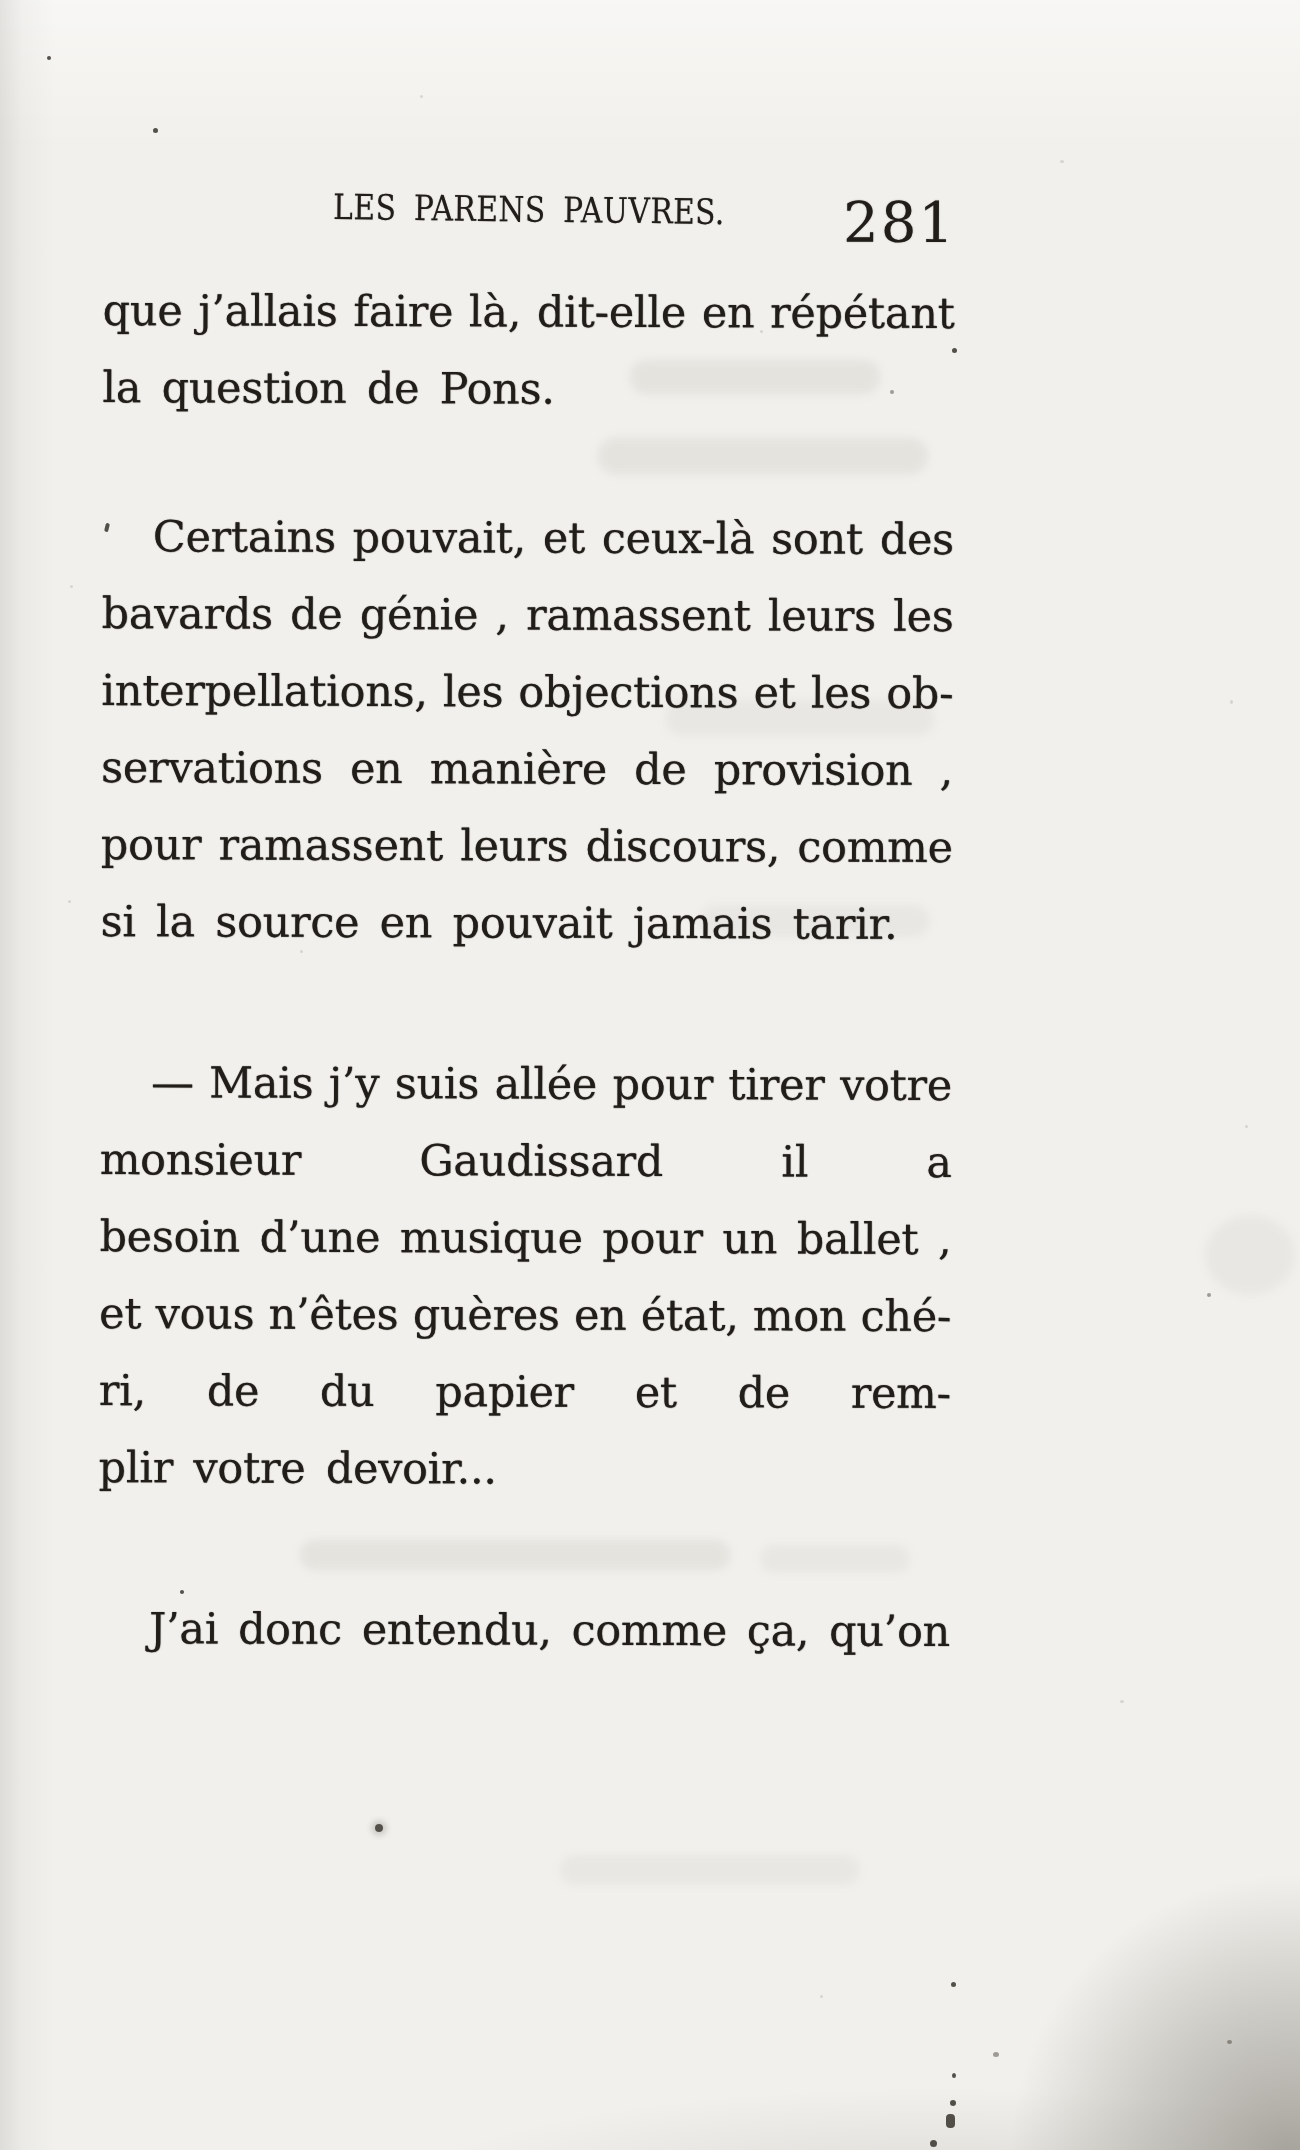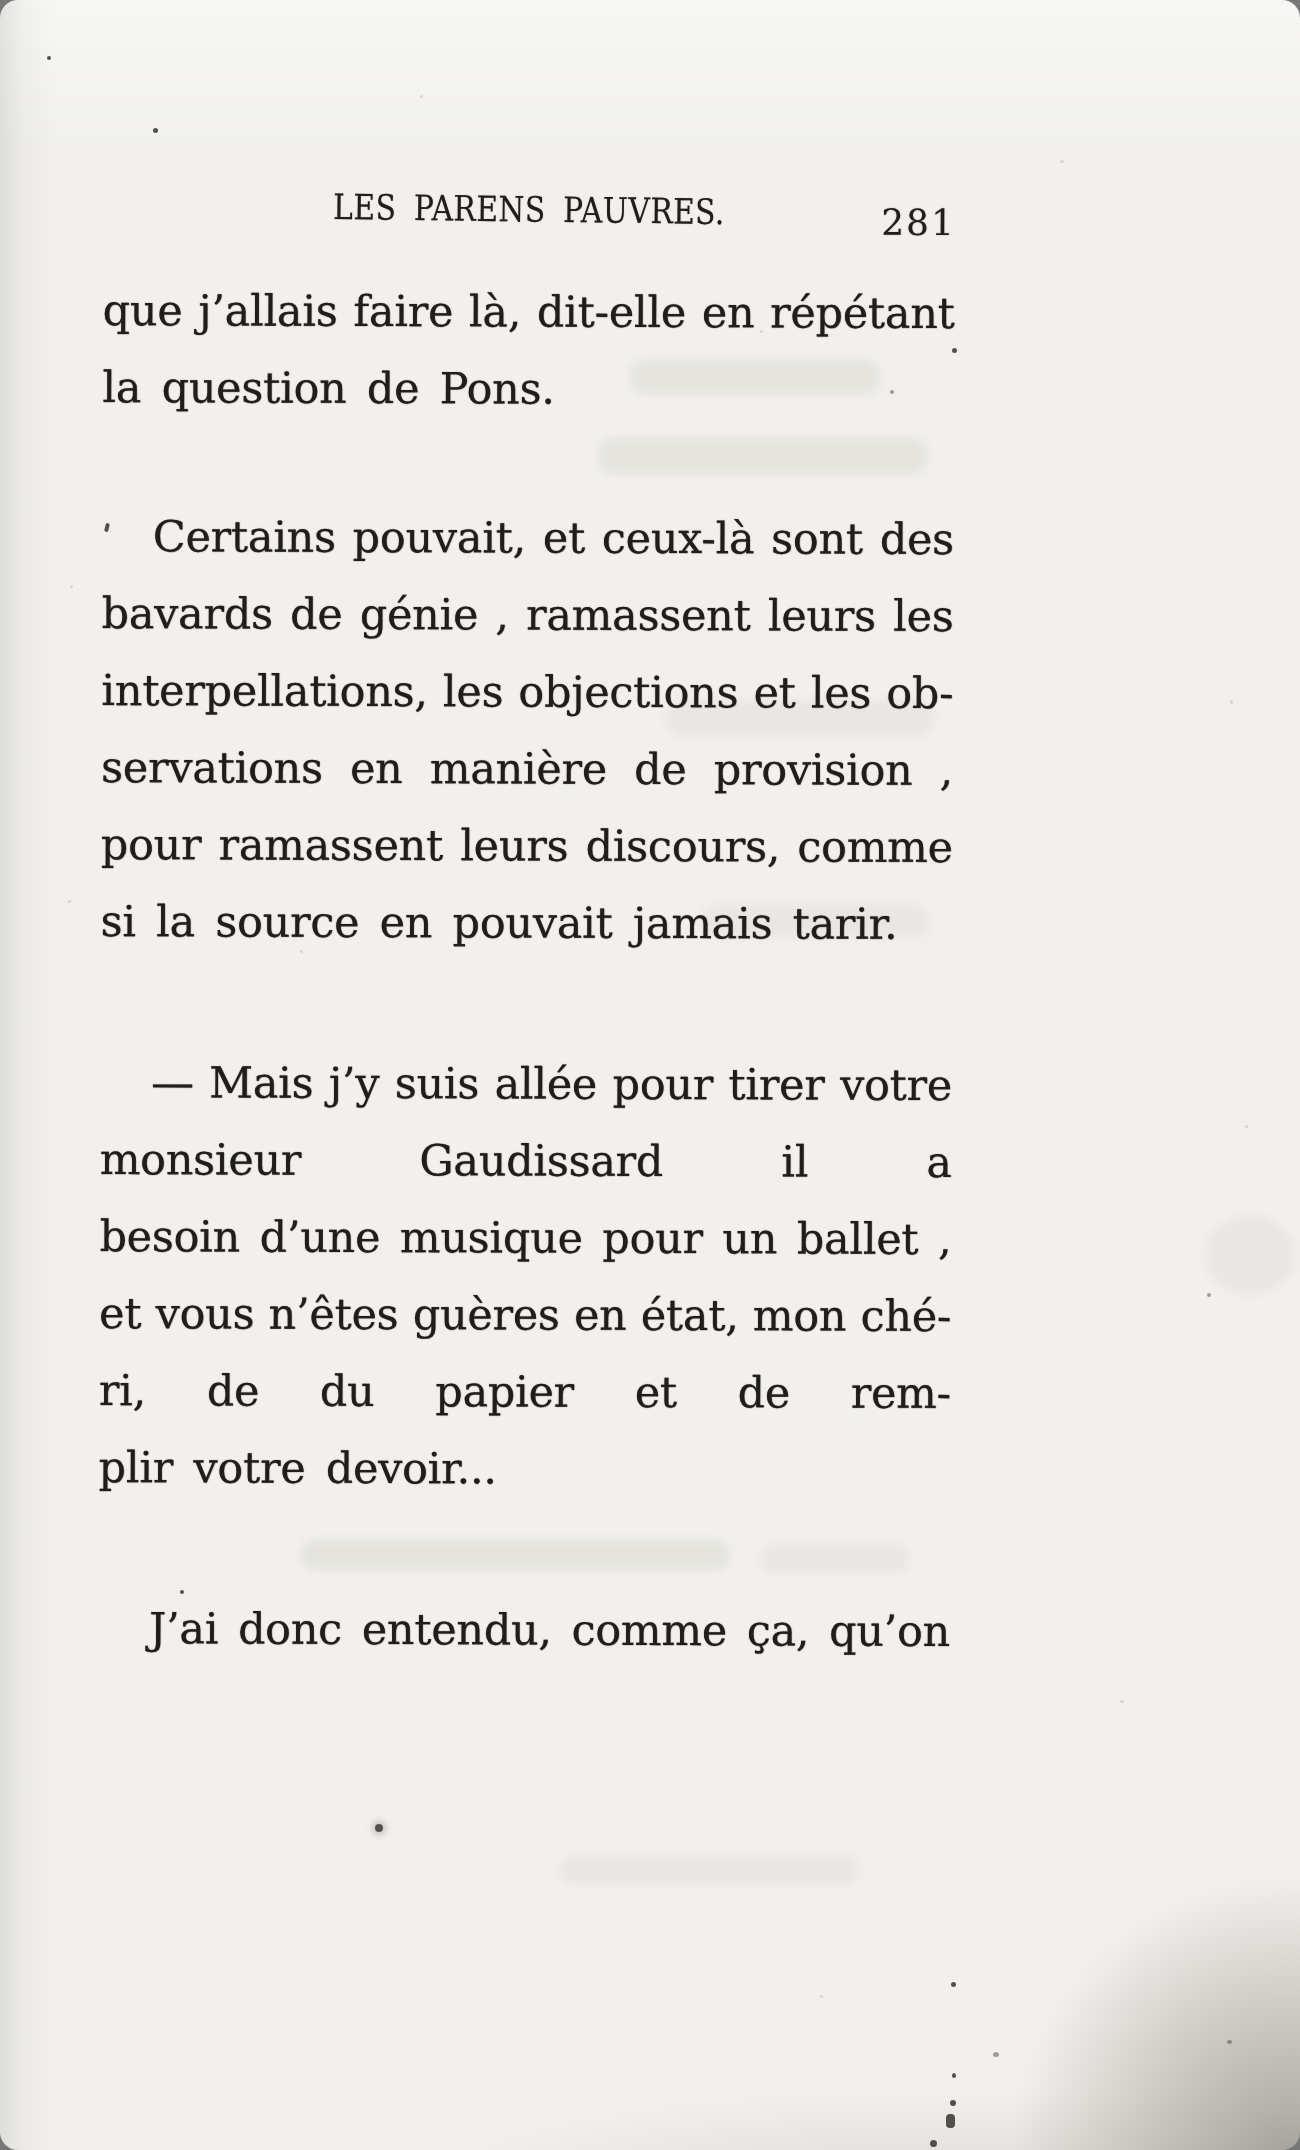--- a/index.html
+++ b/index.html
@@ -8,36 +8,35 @@
     width:1300px;height:2150px;
     overflow:hidden;
     background:
       radial-gradient(circle 280px at 1290px 2155px, rgba(108,104,94,0.55), rgba(108,104,94,0.26) 55%, rgba(108,104,94,0) 100%),
       radial-gradient(ellipse 760px 150px at 72% 102%, rgba(120,118,110,0.18), rgba(120,118,110,0) 70%),
       linear-gradient(90deg, rgba(118,118,114,0.16), rgba(118,118,114,0.05) 22px, rgba(118,118,114,0) 55px),
       linear-gradient(180deg, rgba(255,255,255,0.45), rgba(255,255,255,0) 150px),
       var(--paper,#f1f0ec);
     font-family:"DejaVu Serif","Liberation Serif",serif;
     color:var(--ink,#211e1a);
-    border-radius:18px;
   }
   .content{position:absolute;inset:0;transform:rotate(0.2deg);}
   
   .header-title{
     position:absolute;top:190px;left:100px;width:852px;
     text-align:center;
     font-size:35px;line-height:40px;
     letter-spacing:0.5px;word-spacing:9px;
     transform:scaleX(0.85) rotate(0.45deg);
     transform-origin:50% 50%;
     text-shadow:0 0 1px rgba(30,27,22,0.55);
   }
   .page-number{
     position:absolute;top:196px;right:347px;
-    font-size:36px;line-height:52px;letter-spacing:2px;
+    font-size:56px;line-height:52px;letter-spacing:2px;
     text-shadow:0 0 1.2px rgba(30,27,22,0.5);
   }
   
   .text-block{position:absolute;left:100px;top:0;width:852px;height:2150px;}
   .paragraph{position:absolute;left:0;width:100%;}
   .p0{top:274px}.p1{top:500px}.p2{top:1046px}.p3{top:1592px}
   .line{
     height:77px;line-height:77px;
     font-size:43px;letter-spacing:-0.3px;
     white-space:nowrap;

